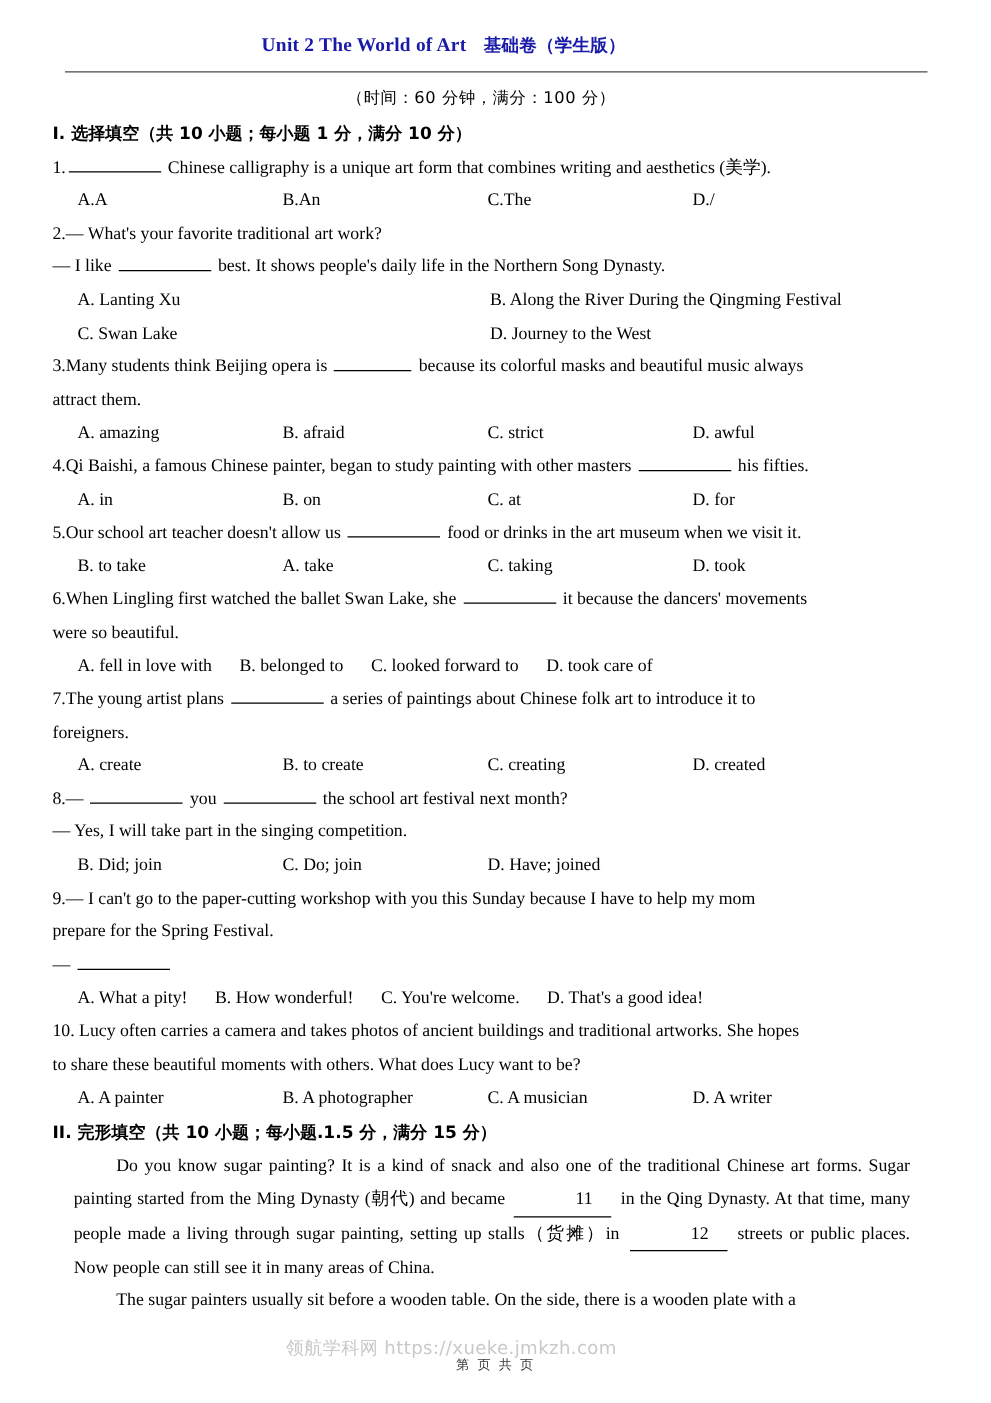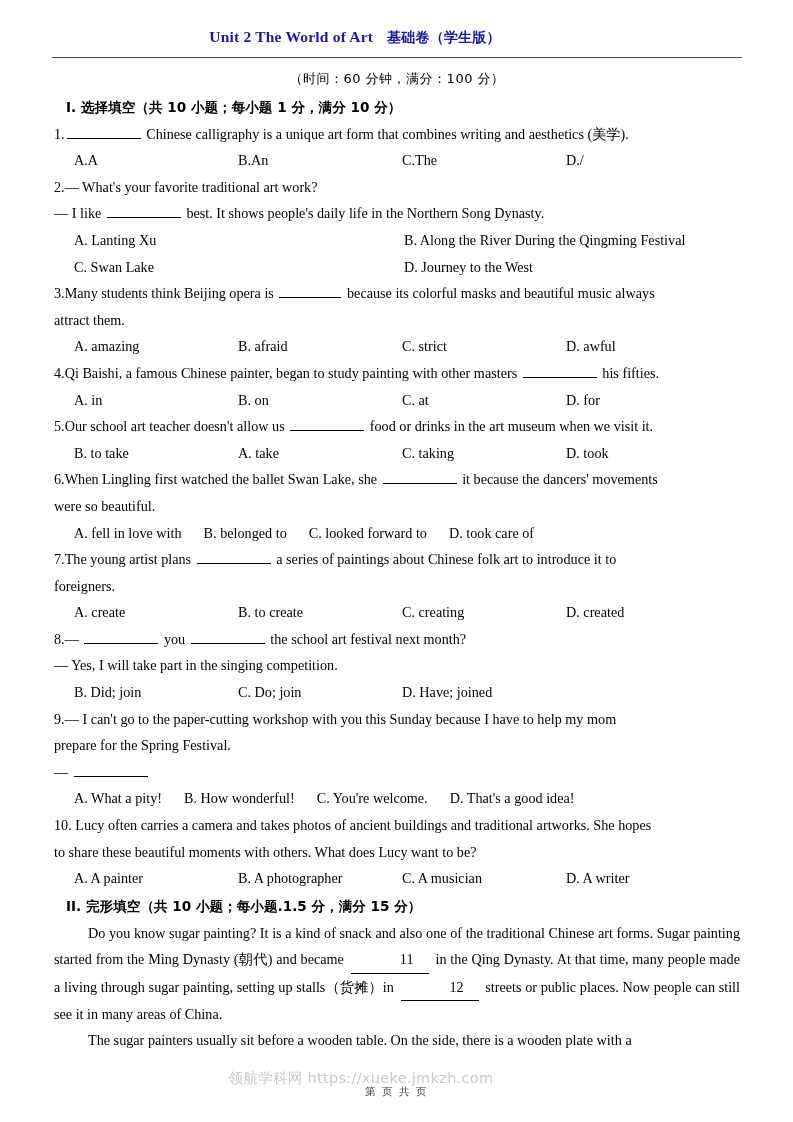--- a/index.html
+++ b/index.html
@@ -40,37 +40,36 @@
   .header-rule {
     position: absolute;
     left: 52px; top: 57px;
     width: 690px;
     height: 0;
     border-top: 1px solid #4a4a4a;
   }
   
   .content {
     position: absolute;
-    left: 54px;
+    left: 42px;
     top: 66px;
     width: 686px;
   }
   .line {
     font-size: 14.2px;
     line-height: 26.6px;
     white-space: nowrap;
   }
   .centered { text-align: center; }
   .sec-head {
     font-family: "DejaVu Sans", sans-serif;
     font-weight: bold;
     font-size: 13.6px;
     line-height: 28px;
     white-space: nowrap;
-    margin-left: 12px;
   }
   .sub-info {
     font-family: "DejaVu Sans", sans-serif;
     font-size: 13px;
     letter-spacing: 0.5px;
   }
   
   .blank {
     display: inline-block;
     border-bottom: 1px solid #000;
@@ -96,20 +95,21 @@
   }
   .opts > span { display: block; }
   .c4 > span { width: 164px; }
   .c2 > span { width: 330px; }
   .opts.tight > span { width: auto; margin-right: 22px; }
   .para {
     font-size: 14.2px;
     line-height: 26.4px;
     text-align: justify;
     text-justify: inter-word;
+    margin-left: 17px;
   }
   .para.first { text-indent: 34px; }
   .para.jst { text-align: justify; }
   
   .watermark {
     position: absolute;
     left: 0;
     top: 1069px;
     width: 722px;
     text-align: center;

